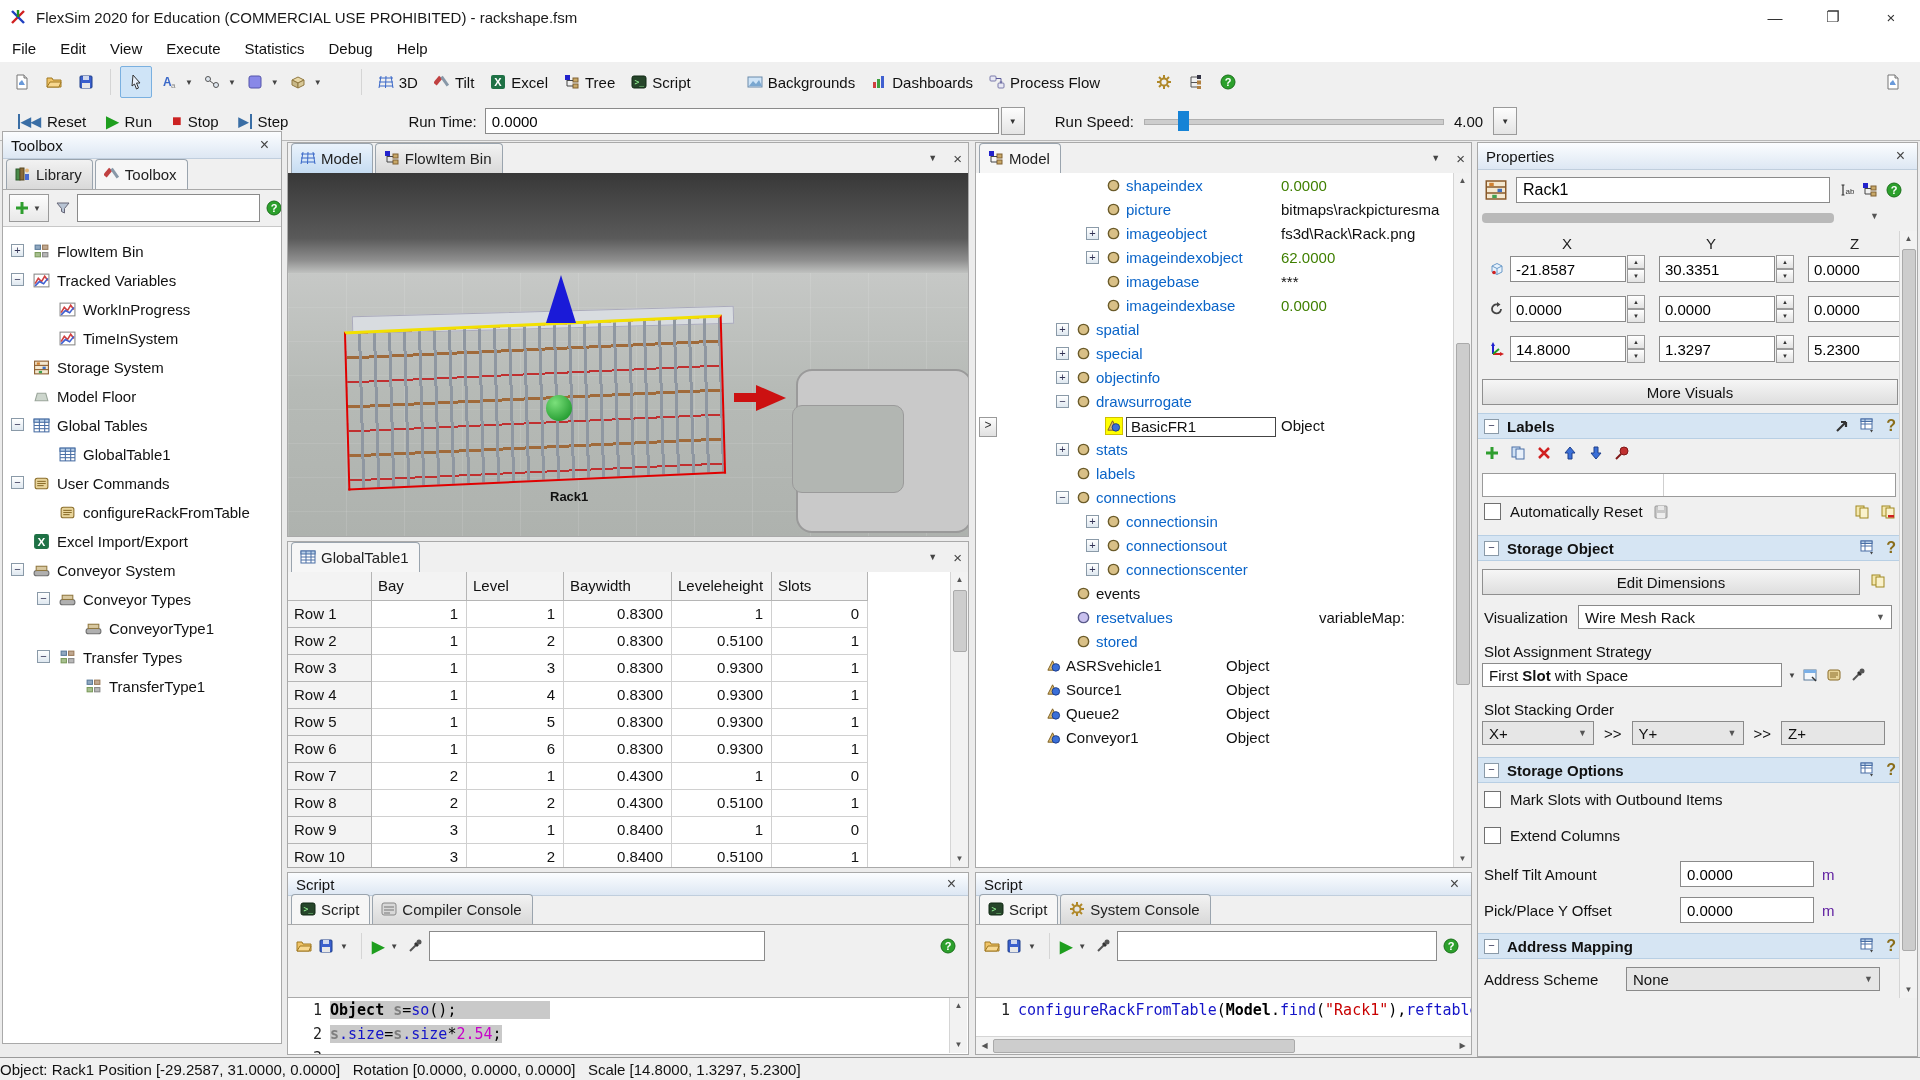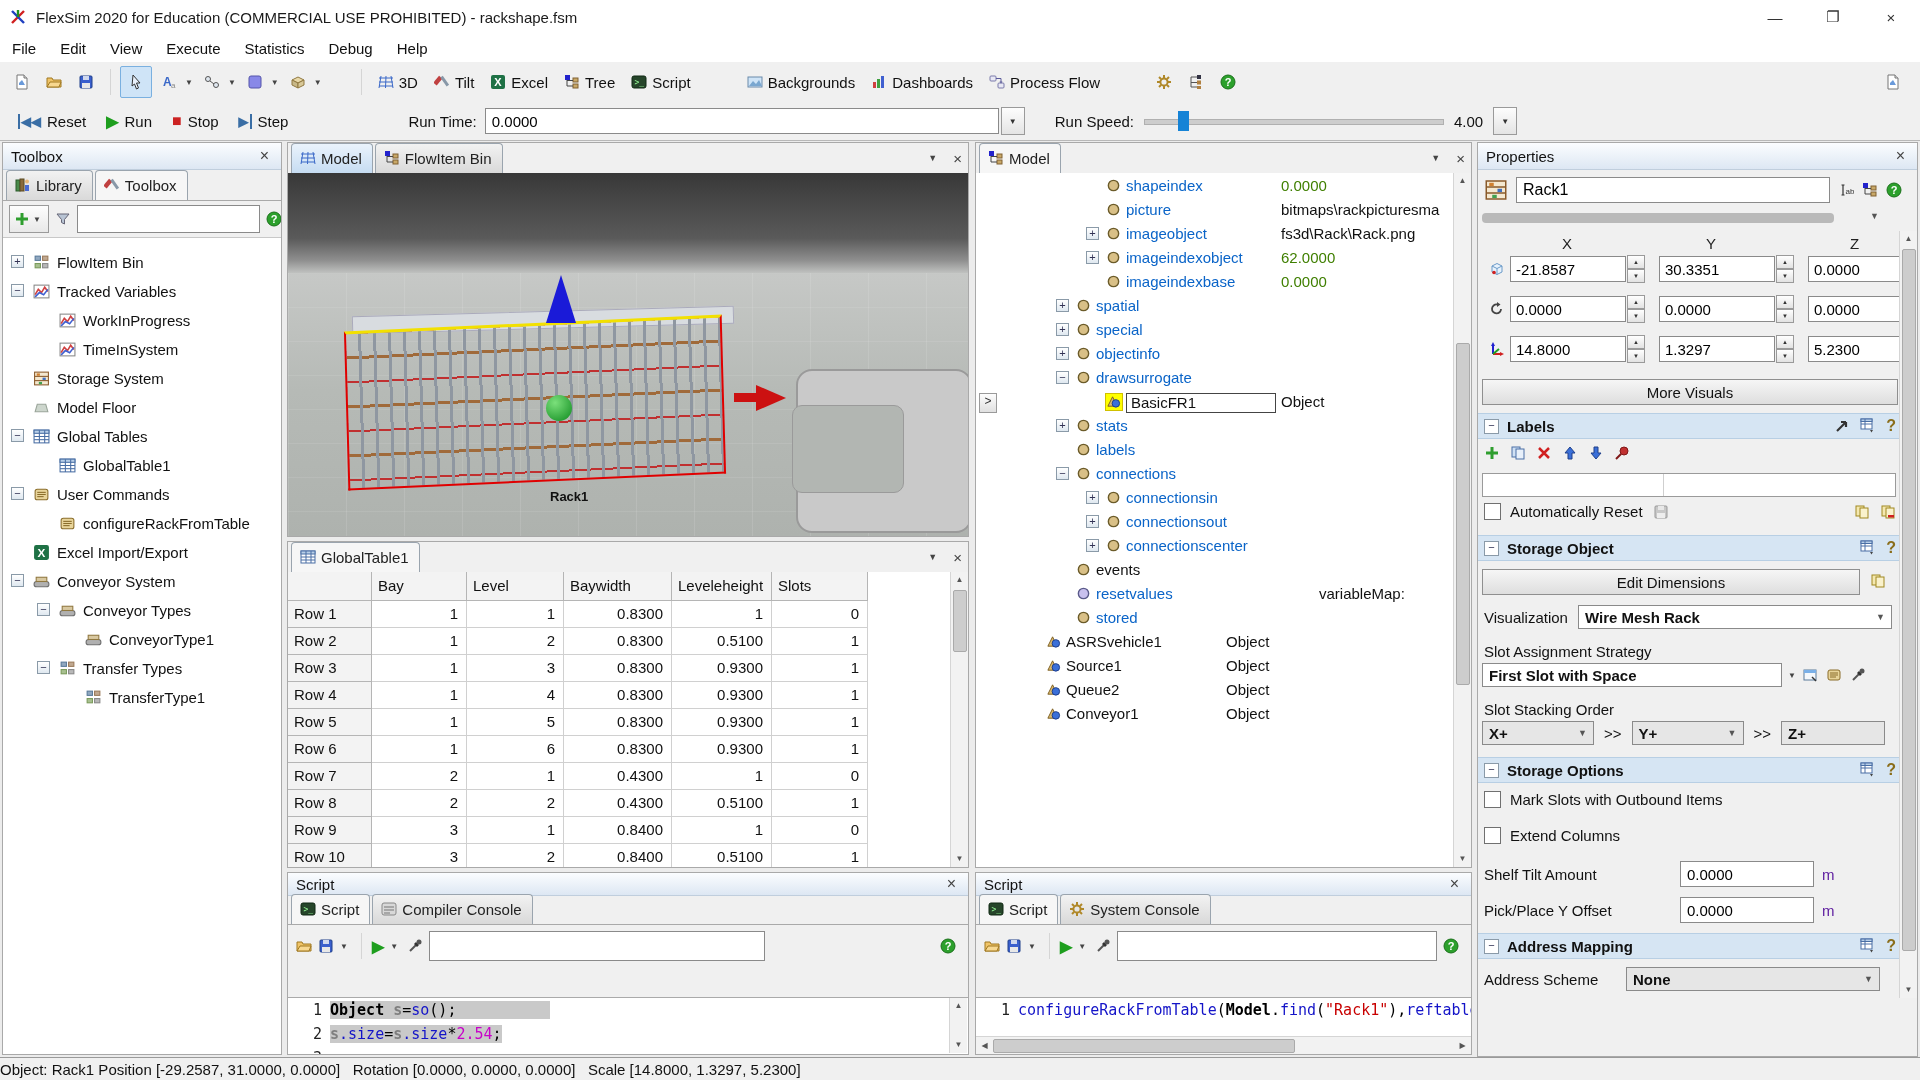--- a/index.html
+++ b/index.html
@@ -95,21 +95,21 @@
 .fld input{width:104px;height:24px;border:1px solid #8a8a8a;font-size:15px;padding:0 5px;font-family:"Liberation Sans",sans-serif;}
 .spin{display:inline-flex;flex-direction:column;margin-left:1px;}
 .spin b{width:16px;height:12px;border:1px solid #9a9a9a;background:linear-gradient(#fff,#e2e2e2);font-size:6px;color:#333;display:flex;align-items:center;justify-content:center;}
 .bigbtn{position:absolute;height:24px;border:1px solid #8f8f8f;background:linear-gradient(#f6f6f6,#dedede);display:flex;align-items:center;justify-content:center;font-size:15px;color:#111;}
 .sechdr{position:absolute;left:0;width:424px;height:26px;background:#d6e5f3;border-top:1px solid #b8cfe4;border-bottom:1px solid #b8cfe4;display:flex;align-items:center;padding:0 6px;box-sizing:border-box;}
 .sechdr .collapse{width:13px;height:13px;border:1px solid #8a9aa8;background:#fff;font-size:11px;line-height:11px;text-align:center;color:#335;margin-right:8px;}
 .sechdr .st{font-weight:bold;}
 .sechdr .hics{margin-left:auto;display:flex;gap:10px;align-items:center;}
 .qi{font-weight:bold;color:#8a6d1a;font-size:16px;}
 .cb{width:15px;height:15px;border:1px solid #707070;background:#fff;display:inline-block;margin-right:9px;flex:none;}
-.ddsel{height:24px;border:1px solid #8a8a8a;background:#fff;display:flex;align-items:center;padding:0 6px;box-sizing:border-box;font-weight:bold;}
+.ddsel{height:24px;border:1px solid #8a8a8a;background:#fff;display:flex;align-items:center;padding:0 6px;box-sizing:border-box;}
 .ddsel .caret{margin-left:auto;font-size:9px;color:#555;}
 .ddgrey{background:#e6e6e6;}
 .unit{color:#6020a0;margin-left:8px;}
 .sfld{width:120px;height:24px;border:1px solid #8a8a8a;font-size:15px;padding:0 6px;font-family:"Liberation Sans",sans-serif;}
 
 .vp{position:absolute;left:0;right:0;top:30px;bottom:0;overflow:hidden;
  background:linear-gradient(#383838 0%,#5a5a5a 18%,#8e8e8e 24%,#c6c8c6 28%,#b6bab6 60%,#aeb2ae 100%);}
 .vp-grid{position:absolute;left:0;right:0;top:100px;bottom:0;opacity:.45;
  background:repeating-linear-gradient(90deg,rgba(255,255,255,.25) 0 1px,transparent 1px 58px),repeating-linear-gradient(180deg,rgba(255,255,255,.2) 0 1px,transparent 1px 34px);}
 .rack{position:absolute;left:58px;top:150px;width:374px;height:154px;border:2px solid #e00000;border-top:3px solid #f2e000;transform:rotate(-1.6deg) skewY(-1deg);
@@ -362,21 +362,21 @@
     <span style="width:30px"></span>
     <span>Run Speed:</span>
     <span class="slider">
         <span class="track"></span>
         <span class="thumb"></span>
       </span>
     <span>4.00</span>
     <span class="ddbtn" style="margin-left:10px">▼</span>
   </div>
 
-  <div class="panel" style="left:2px;top:142px;width:280px;height:913px">
+  <div class="panel" style="left:2px;top:131px;width:280px;height:913px">
     <div class="ptitle">
         <span>Toolbox</span>
         <span class="pclose">×</span>
       </div>
     <div class="tabrow">
       <span class="tab">
           <span class="icn">
             <svg width="16" height="16" viewBox="0 0 16 16">
               <rect x="1" y="3" width="4" height="11" fill="#4a8a4a" stroke="#2a5a2a"></rect>
               <rect x="5" y="2" width="4" height="12" fill="#8a6a3a" stroke="#5a4a22"></rect>
@@ -850,20 +850,27 @@
             <span class="tlabel" style="left: 150px;">imageobject</span>
             <span class="tval vtxt" style="left: 305px;">fs3d\Rack\Rack.png</span>
           </div>
           <div class="trow">
             <span class="ebox" style="left: 110px;">+</span>
             <span class="ticon" style="left: 130px;"><svg width="15" height="15" viewBox="0 0 16 16">
                 <circle cx="8" cy="8" r="5.5" fill="#d9c087" stroke="#6b5b2a" stroke-width="1.5"></circle>
               </svg></span>
             <span class="tlabel" style="left: 150px;">imageindexobject</span>
             <span class="tval vnum" style="left: 305px;">62.0000</span>
+          </div>
+          <div class="trow">
+            <span class="ticon" style="left: 130px;"><svg width="15" height="15" viewBox="0 0 16 16">
+                <circle cx="8" cy="8" r="5.5" fill="#d9c087" stroke="#6b5b2a" stroke-width="1.5"></circle>
+              </svg></span>
+            <span class="tlabel" style="left: 150px;">imagebase</span>
+            <span class="tval vtxt" style="left: 305px;">***</span>
           </div>
           <div class="trow">
             <span class="ticon" style="left: 130px;"><svg width="15" height="15" viewBox="0 0 16 16">
                 <circle cx="8" cy="8" r="5.5" fill="#d9c087" stroke="#6b5b2a" stroke-width="1.5"></circle>
               </svg></span>
             <span class="tlabel" style="left: 150px;">imageindexbase</span>
             <span class="tval vnum" style="left: 305px;">0.0000</span>
           </div>
           <div class="trow">
             <span class="ebox" style="left: 80px;">+</span>

